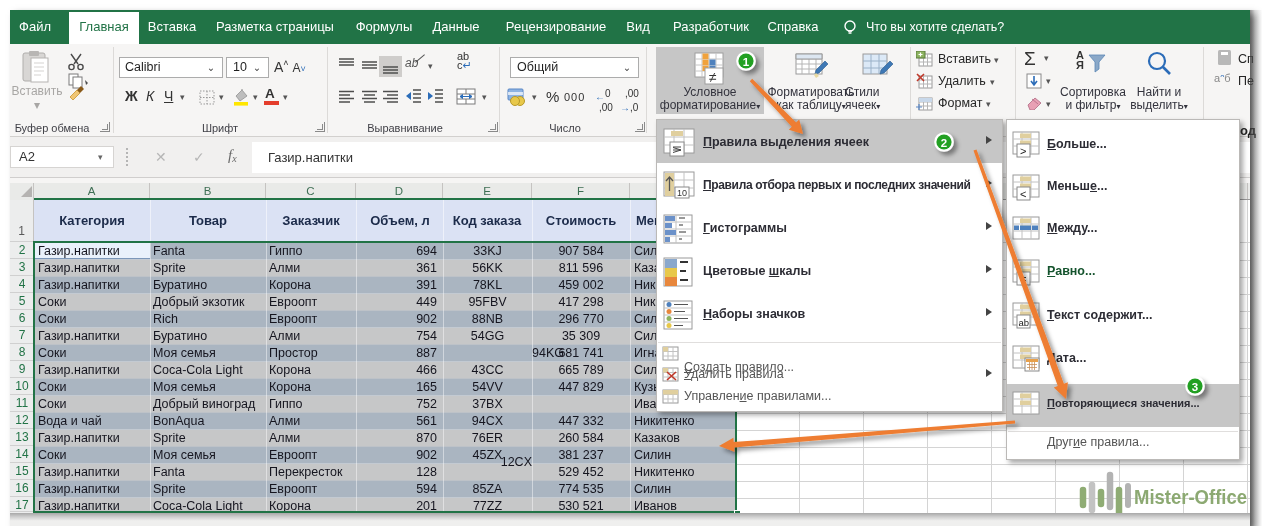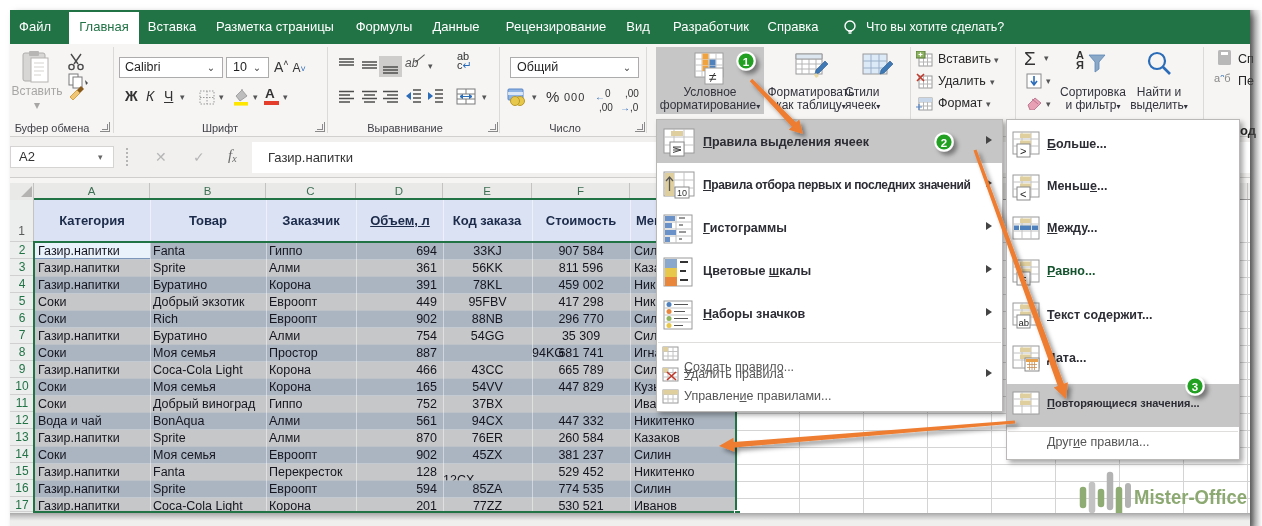--- a/index.html
+++ b/index.html
@@ -335,21 +335,21 @@
 <line x1="34" y1="9" x2="34" y2="41" stroke="#b3b3b3" stroke-width="6.5"></line>
 <line x1="43" y1="24" x2="43" y2="50" stroke="#8fac74" stroke-width="6.5"></line>
 <line x1="52" y1="20" x2="52" y2="39" stroke="#b3b3b3" stroke-width="6"></line>
 </g>
 <text x="58" y="38" font-family="Liberation Sans" font-weight="bold" font-size="21" fill="#8ca972" textLength="113" lengthAdjust="spacingAndGlyphs">Mister-Office</text>
 </svg>
 <div class="ab" style="left:34px;top:200px;width:703px;height:43px;background:#dbe2f4;"></div>
 <div class="ab" style="left:22px;top:213px;width:140px;text-align:center;font-size:13px;font-weight:bold;color:#1c2b4a;">Категория</div>
 <div class="ab" style="left:138px;top:213px;width:140px;text-align:center;font-size:13px;font-weight:bold;color:#1c2b4a;">Товар</div>
 <div class="ab" style="left:241px;top:213px;width:140px;text-align:center;font-size:13px;font-weight:bold;color:#1c2b4a;">Заказчик</div>
-<div class="ab" style="left:330px;top:213px;width:140px;text-align:center;font-size:13px;font-weight:bold;color:#1c2b4a;text-decoration:underline;">Объем, л</div>
+<div class="ab" style="left:330px;top:213px;width:140px;text-align:center;font-size:13px;font-weight:bold;color:#1c2b4a;">Объем, л</div>
 <div class="ab" style="left:417px;top:213px;width:140px;text-align:center;font-size:13px;font-weight:bold;color:#1c2b4a;">Код заказа</div>
 <div class="ab" style="left:511px;top:213px;width:140px;text-align:center;font-size:13px;font-weight:bold;color:#1c2b4a;">Стоимость</div>
 <div class="ab" style="left:636px;top:213px;font-size:13px;font-weight:bold;color:#1c2b4a;">Менеджер</div>
 <div class="ab" style="left:150px;top:200px;width:1px;height:42px;background:#eef1fa;"></div>
 <div class="ab" style="left:266px;top:200px;width:1px;height:42px;background:#eef1fa;"></div>
 <div class="ab" style="left:356px;top:200px;width:1px;height:42px;background:#eef1fa;"></div>
 <div class="ab" style="left:443px;top:200px;width:1px;height:42px;background:#eef1fa;"></div>
 <div class="ab" style="left:532px;top:200px;width:1px;height:42px;background:#eef1fa;"></div>
 <div class="ab" style="left:630px;top:200px;width:1px;height:42px;background:#eef1fa;"></div>
 <div class="ab" style="left:34px;top:243px;width:703px;height:17px;background:#aab5c1;"></div>
@@ -468,21 +468,21 @@
 <div class="cell" style="left:356px;top:448px;width:81px;text-align:right;">902</div>
 <div class="cell" style="left:443px;top:448px;width:89px;text-align:center;">45ZX</div>
 <div class="cell" style="left:532px;top:448px;width:98px;text-align:center;">381 237</div>
 <div class="cell" style="left:634px;top:448px;width:100px;">Силин</div>
 <div class="ab" style="left:35px;top:463px;width:701px;height:1px;background:#cdd3d9;opacity:0.7;"></div>
 <div class="ab" style="left:34px;top:464px;width:703px;height:17px;background:#c6c7c8;"></div>
 <div class="cell" style="left:38px;top:465px;width:110px;">Газир.напитки</div>
 <div class="cell" style="left:153px;top:465px;width:112px;">Fanta</div>
 <div class="cell" style="left:269px;top:465px;width:86px;">Перекресток</div>
 <div class="cell" style="left:356px;top:465px;width:81px;text-align:right;">128</div>
-<div class="cell" style="left:443px;top:473px;width:89px;text-align:left;">12CX</div>
+<div class="cell" style="left:443px;top:455px;width:89px;text-align:right;">12CX</div>
 <div class="cell" style="left:532px;top:465px;width:98px;text-align:center;">529 452</div>
 <div class="cell" style="left:634px;top:465px;width:100px;">Никитенко</div>
 <div class="ab" style="left:35px;top:480px;width:701px;height:1px;background:#b9c1c8;opacity:0.7;"></div>
 <div class="ab" style="left:34px;top:481px;width:703px;height:17px;background:#aab5c1;"></div>
 <div class="cell" style="left:38px;top:482px;width:110px;">Газир.напитки</div>
 <div class="cell" style="left:153px;top:482px;width:112px;">Sprite</div>
 <div class="cell" style="left:269px;top:482px;width:86px;">Евроопт</div>
 <div class="cell" style="left:356px;top:482px;width:81px;text-align:right;">594</div>
 <div class="cell" style="left:443px;top:482px;width:89px;text-align:center;">85ZA</div>
 <div class="cell" style="left:532px;top:482px;width:98px;text-align:center;">774 535</div>

